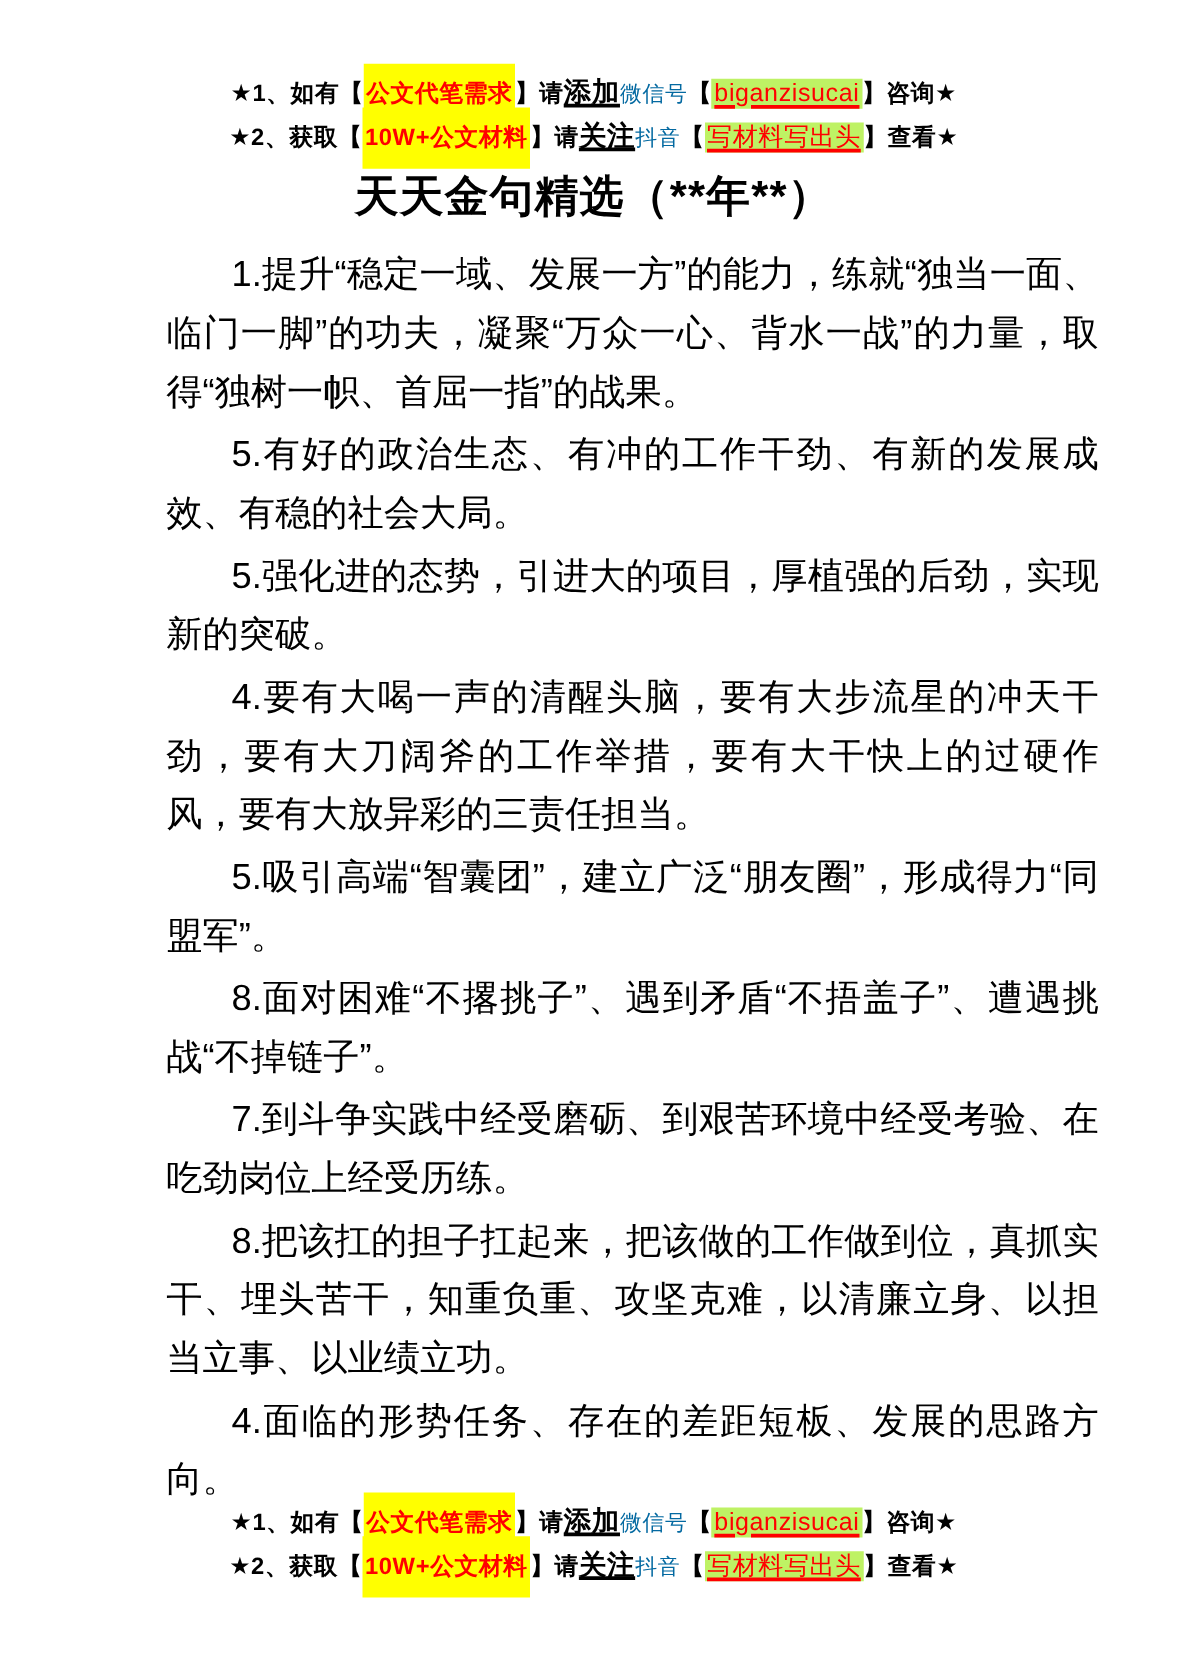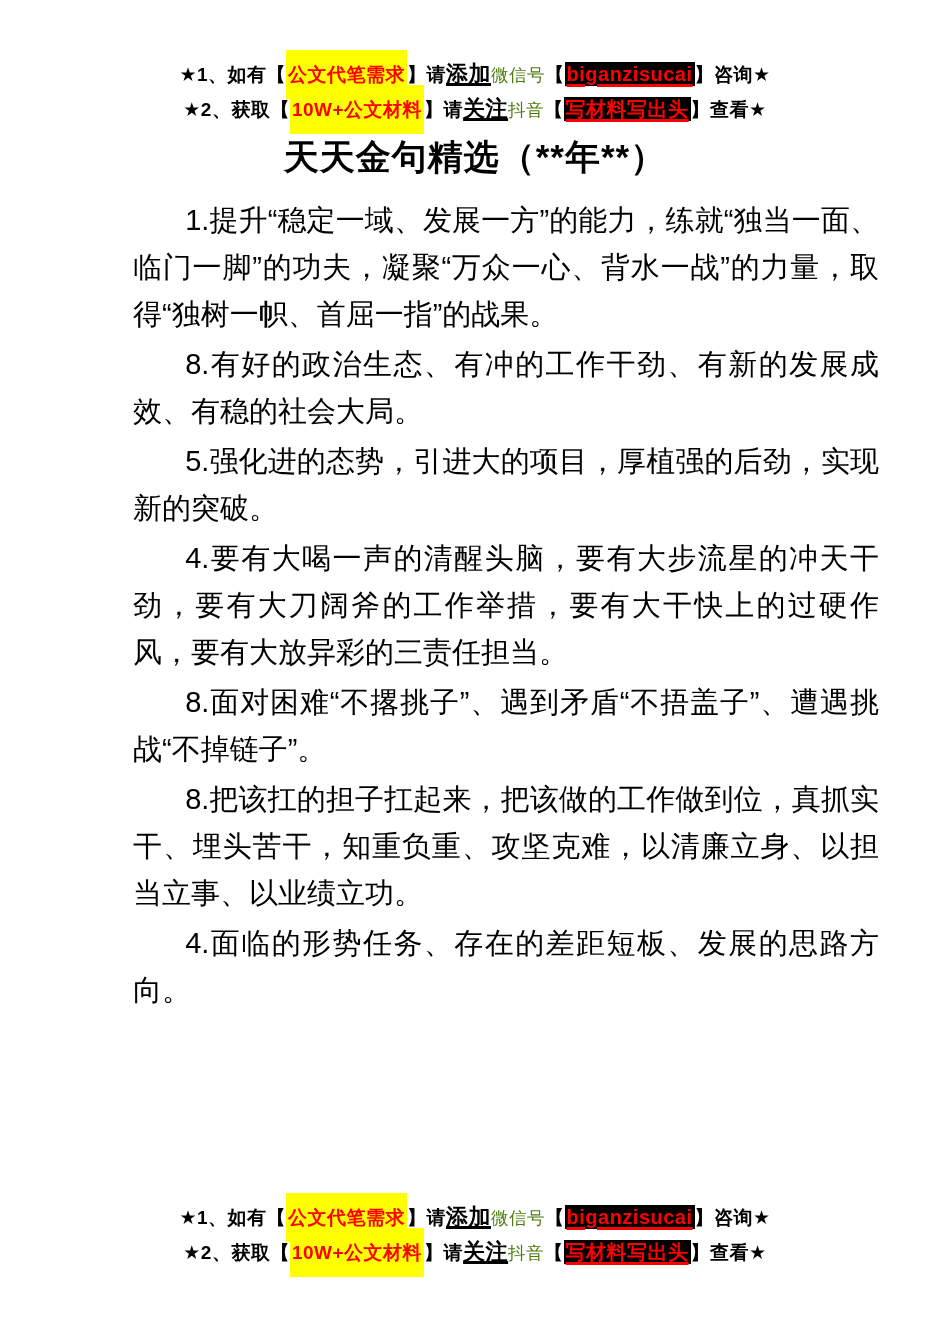--- a/index.html
+++ b/index.html
@@ -24,31 +24,31 @@
   }
   .promo-header { padding-top: 57px; }
   .promo-footer { position: absolute; left: 0; right: 0; bottom: 74px; }
 
   .seg-b  { font-weight: bold; color: #000; }
   .seg-hl {
     font-weight: bold; color: #ff0000; background: #ffff00;
     padding: 14px 2px;
   }
   .seg-hlu {
-    font-weight: bold; color: #ff0000; background: #000000;
+    font-weight: normal; color: #ff0000; background: #bef264;
     text-decoration: underline; text-decoration-color: #ff0000;
     text-decoration-thickness: 2.5px; text-underline-offset: 3px;
     padding: 1px 2px; font-size: 20px;
   }
   .seg-u {
     font-weight: bold; color: #000; font-size: 22px;
     text-decoration: underline; text-decoration-thickness: 2.5px;
     text-underline-offset: 2px;
   }
-  .seg-sm { font-weight: normal; color: #4d7c0f; font-size: 17.5px; }
+  .seg-sm { font-weight: normal; color: #0369a1; font-size: 17.5px; }
 
   
   .doc-title {
     margin-top: 7px;
     text-align: center;
     font-size: 35px;
     font-weight: bold;
     color: #000;
     letter-spacing: 1px;
   }
@@ -79,24 +79,26 @@
   </div>
   <div>
     <span class="seg-b">★2、获取【</span><span class="seg-hl">10W+公文材料</span><span class="seg-b">】请</span><span class="seg-u">关注</span><span class="seg-sm">抖音</span><span class="seg-b">【</span><span class="seg-hlu">写材料写出头</span><span class="seg-b">】查看★</span>
   </div>
 </div>
 
 <h1 class="doc-title">天天金句精选（**年**）</h1>
 
 <div class="doc-body">
   <p>1.提升“稳定一域、发展一方”的能力，练就“独当一面、临门一脚”的功夫，凝聚“万众一心、背水一战”的力量，取得“独树一帜、首屈一指”的战果。</p>
-  <p>8.有好的政治生态、有冲的工作干劲、有新的发展成效、有稳的社会大局。</p>
+  <p>5.有好的政治生态、有冲的工作干劲、有新的发展成效、有稳的社会大局。</p>
   <p>5.强化进的态势，引进大的项目，厚植强的后劲，实现新的突破。</p>
   <p>4.要有大喝一声的清醒头脑，要有大步流星的冲天干劲，要有大刀阔斧的工作举措，要有大干快上的过硬作风，要有大放异彩的三责任担当。</p>
+  <p>5.吸引高端“智囊团”，建立广泛“朋友圈”，形成得力“同盟军”。</p>
   <p>8.面对困难“不撂挑子”、遇到矛盾“不捂盖子”、遭遇挑战“不掉链子”。</p>
+  <p>7.到斗争实践中经受磨砺、到艰苦环境中经受考验、在吃劲岗位上经受历练。</p>
   <p>8.把该扛的担子扛起来，把该做的工作做到位，真抓实干、埋头苦干，知重负重、攻坚克难，以清廉立身、以担当立事、以业绩立功。</p>
   <p>4.面临的形势任务、存在的差距短板、发展的思路方向。</p>
 </div>
 
 <div class="promo promo-footer">
   <div>
     <span class="seg-b">★1、如有【</span><span class="seg-hl">公文代笔需求</span><span class="seg-b">】请</span><span class="seg-u">添加</span><span class="seg-sm">微信号</span><span class="seg-b">【</span><span class="seg-hlu">biganzisucai</span><span class="seg-b">】咨询★</span>
   </div>
   <div>
     <span class="seg-b">★2、获取【</span><span class="seg-hl">10W+公文材料</span><span class="seg-b">】请</span><span class="seg-u">关注</span><span class="seg-sm">抖音</span><span class="seg-b">【</span><span class="seg-hlu">写材料写出头</span><span class="seg-b">】查看★</span>

